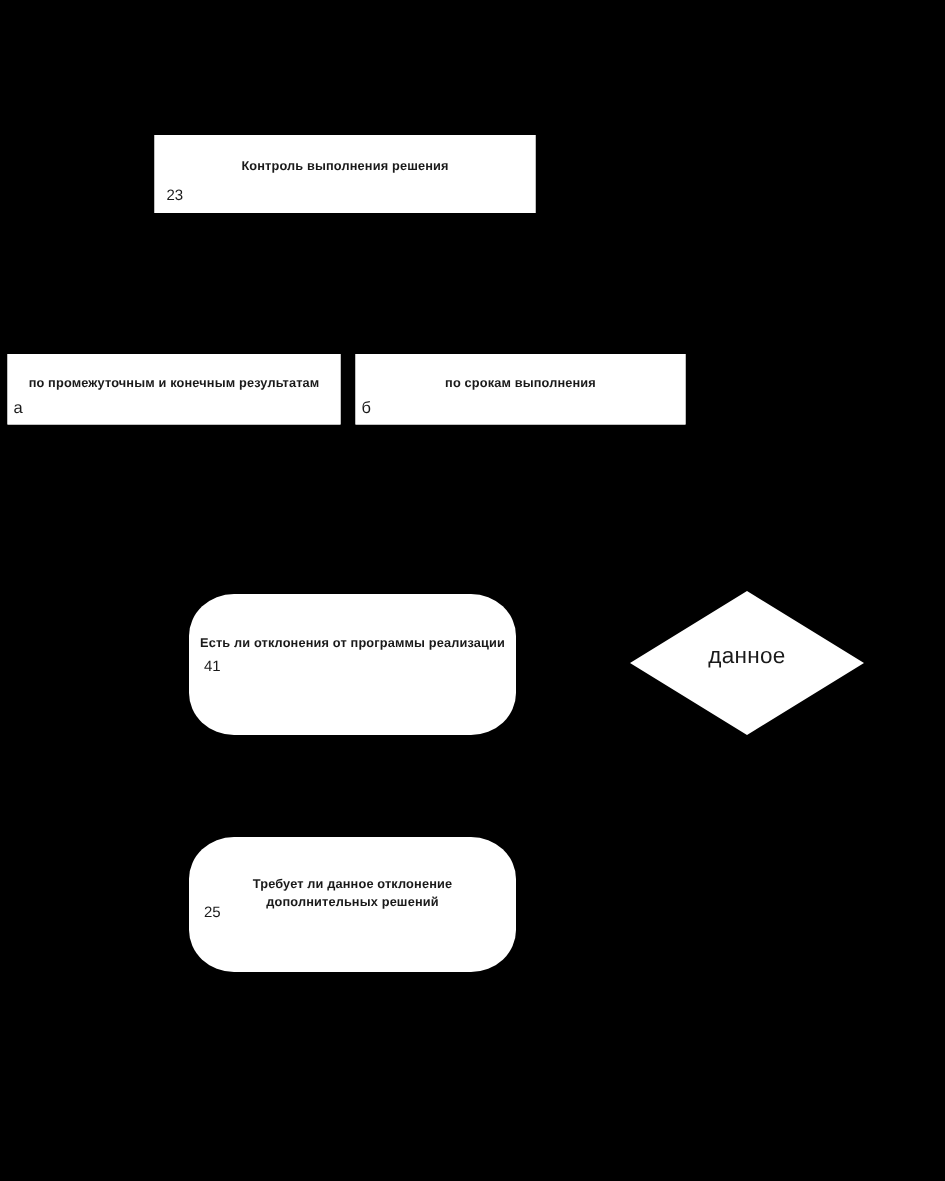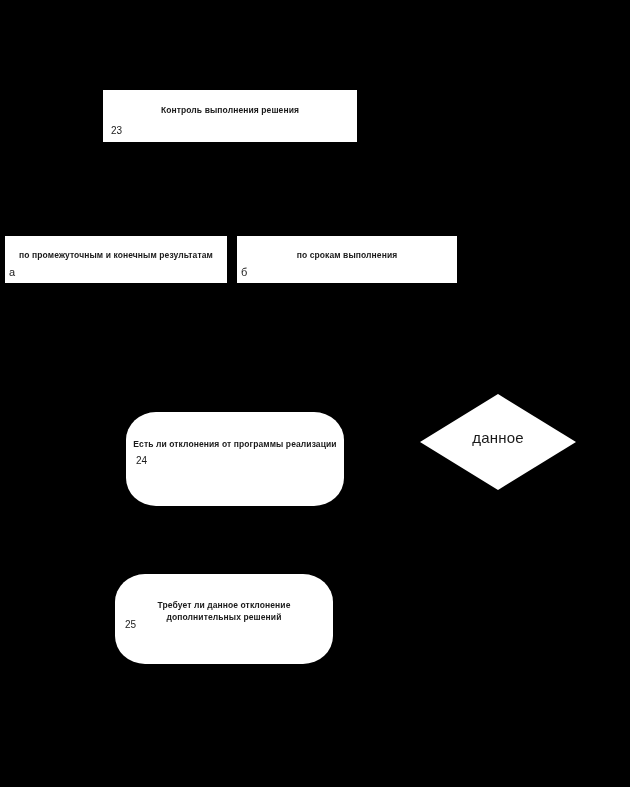--- a/index.html
+++ b/index.html
@@ -18,21 +18,20 @@
   .node {
     position: absolute;
     background: #ffffff;
     box-sizing: border-box;
   }
   .rect {
     border: 1px solid #ffffff;
   }
   .rounded {
     border-radius: 30px / 28px;
-    margin-top: 16px;
   }
   .node-title {
     position: absolute;
     left: 0;
     right: 0;
     text-align: center;
     color: #1a1a1a;
     font-size: 8.5px;
     font-weight: bold;
     line-height: 12px;
@@ -81,21 +80,21 @@
     left: 126px;
     top: 396px;
     width: 218px;
     height: 94px;
   }
   #box-24 .node-title { top: 26px; }
   #box-24 .node-num { left: 10px; top: 42px; }
 
   
   #box-25 {
-    left: 115px;
+    left: 126px;
     top: 558px;
     width: 218px;
     height: 90px;
   }
   #box-25 .node-title { top: 25px; }
   #box-25 .node-num { left: 10px; top: 44px; text-align: right; }
 
   
   #box-end {
     position: absolute;
@@ -137,21 +136,21 @@
     <div class="node-num">б</div>
   </div>
 
   <div class="node rect" id="box-a">
     <div class="node-title">по промежуточным и конечным результатам</div>
     <div class="node-num">а</div>
   </div>
 
   <div class="node rounded" id="box-24">
     <div class="node-title">Есть ли отклонения от программы реализации</div>
-    <div class="node-num">24</div>
+    <div class="node-num">41</div>
   </div>
 
   <div class="node rounded" id="box-25">
     <div class="node-title">Требует ли данное отклонение
 дополнительных решений</div>
     <div class="node-num">25</div>
   </div>
 
   <div id="box-end">
     <div class="diamond-shape"></div>

